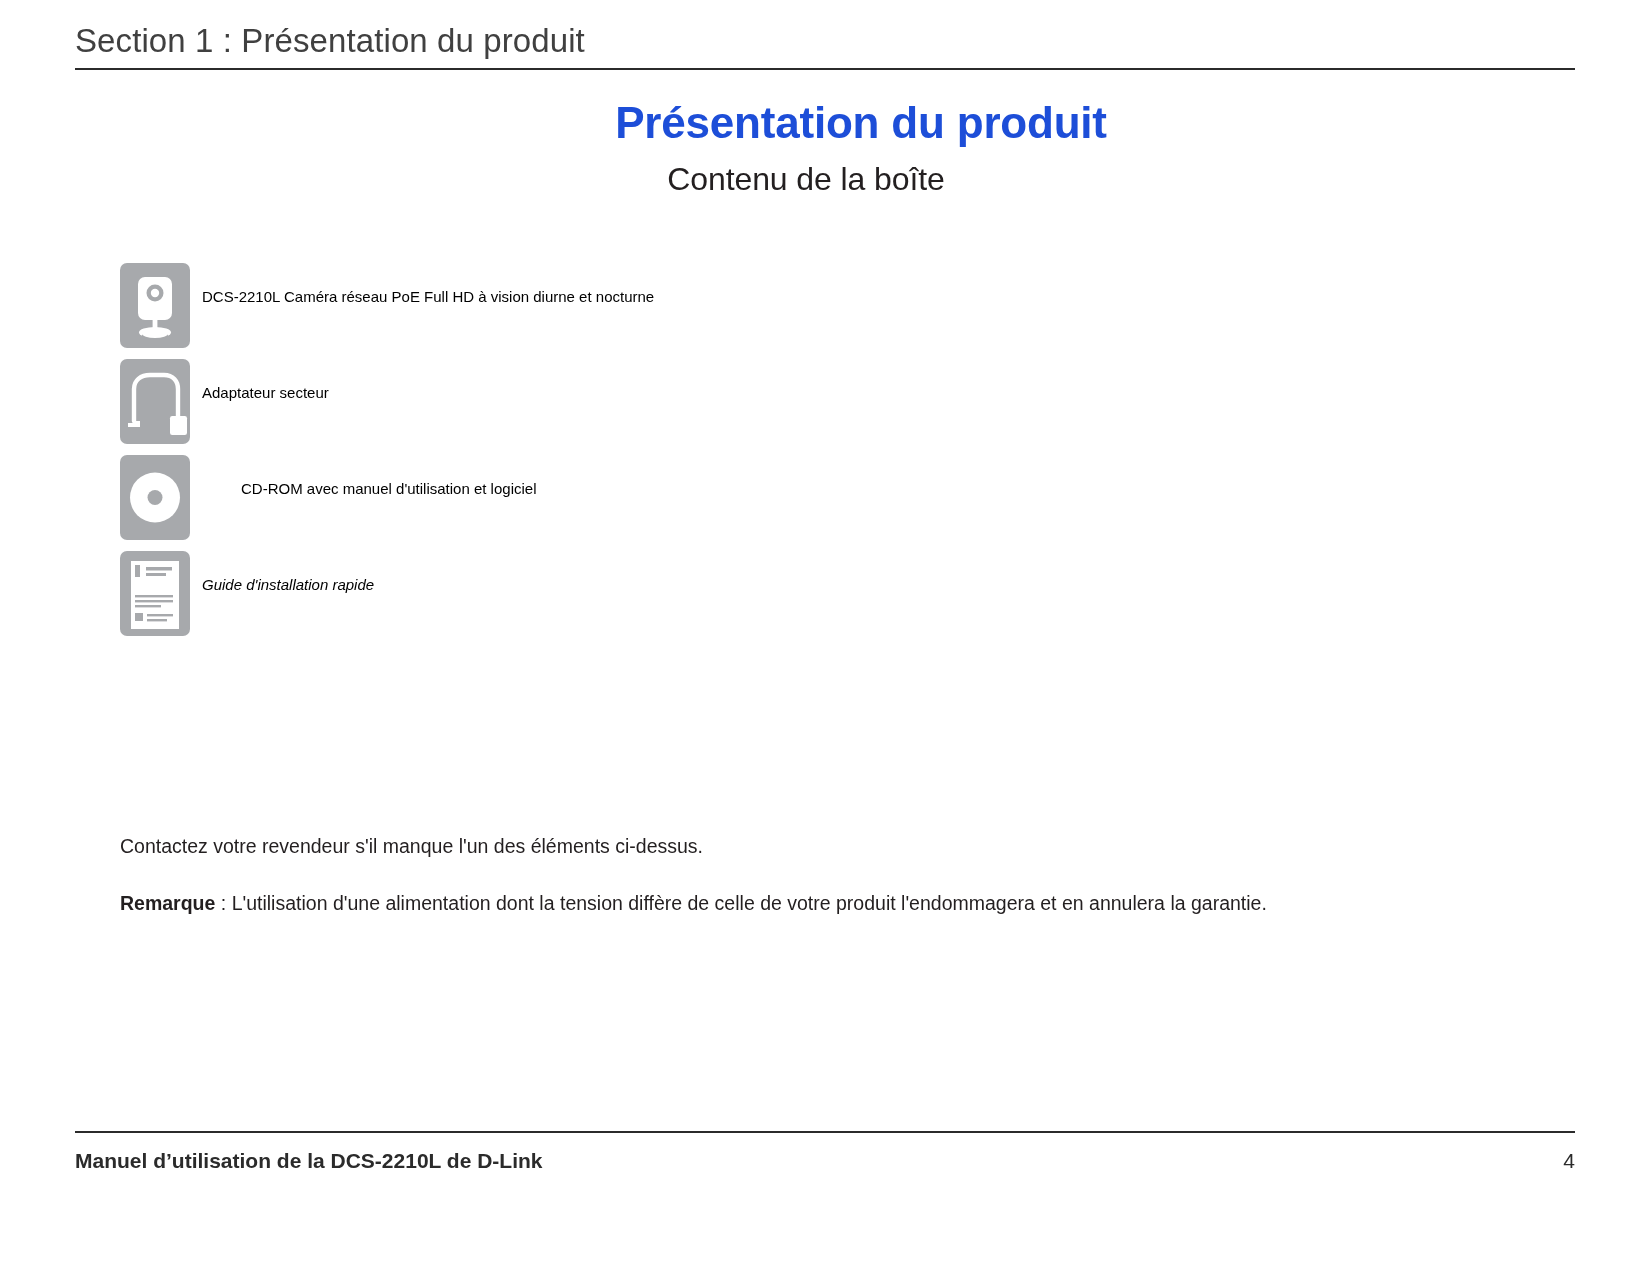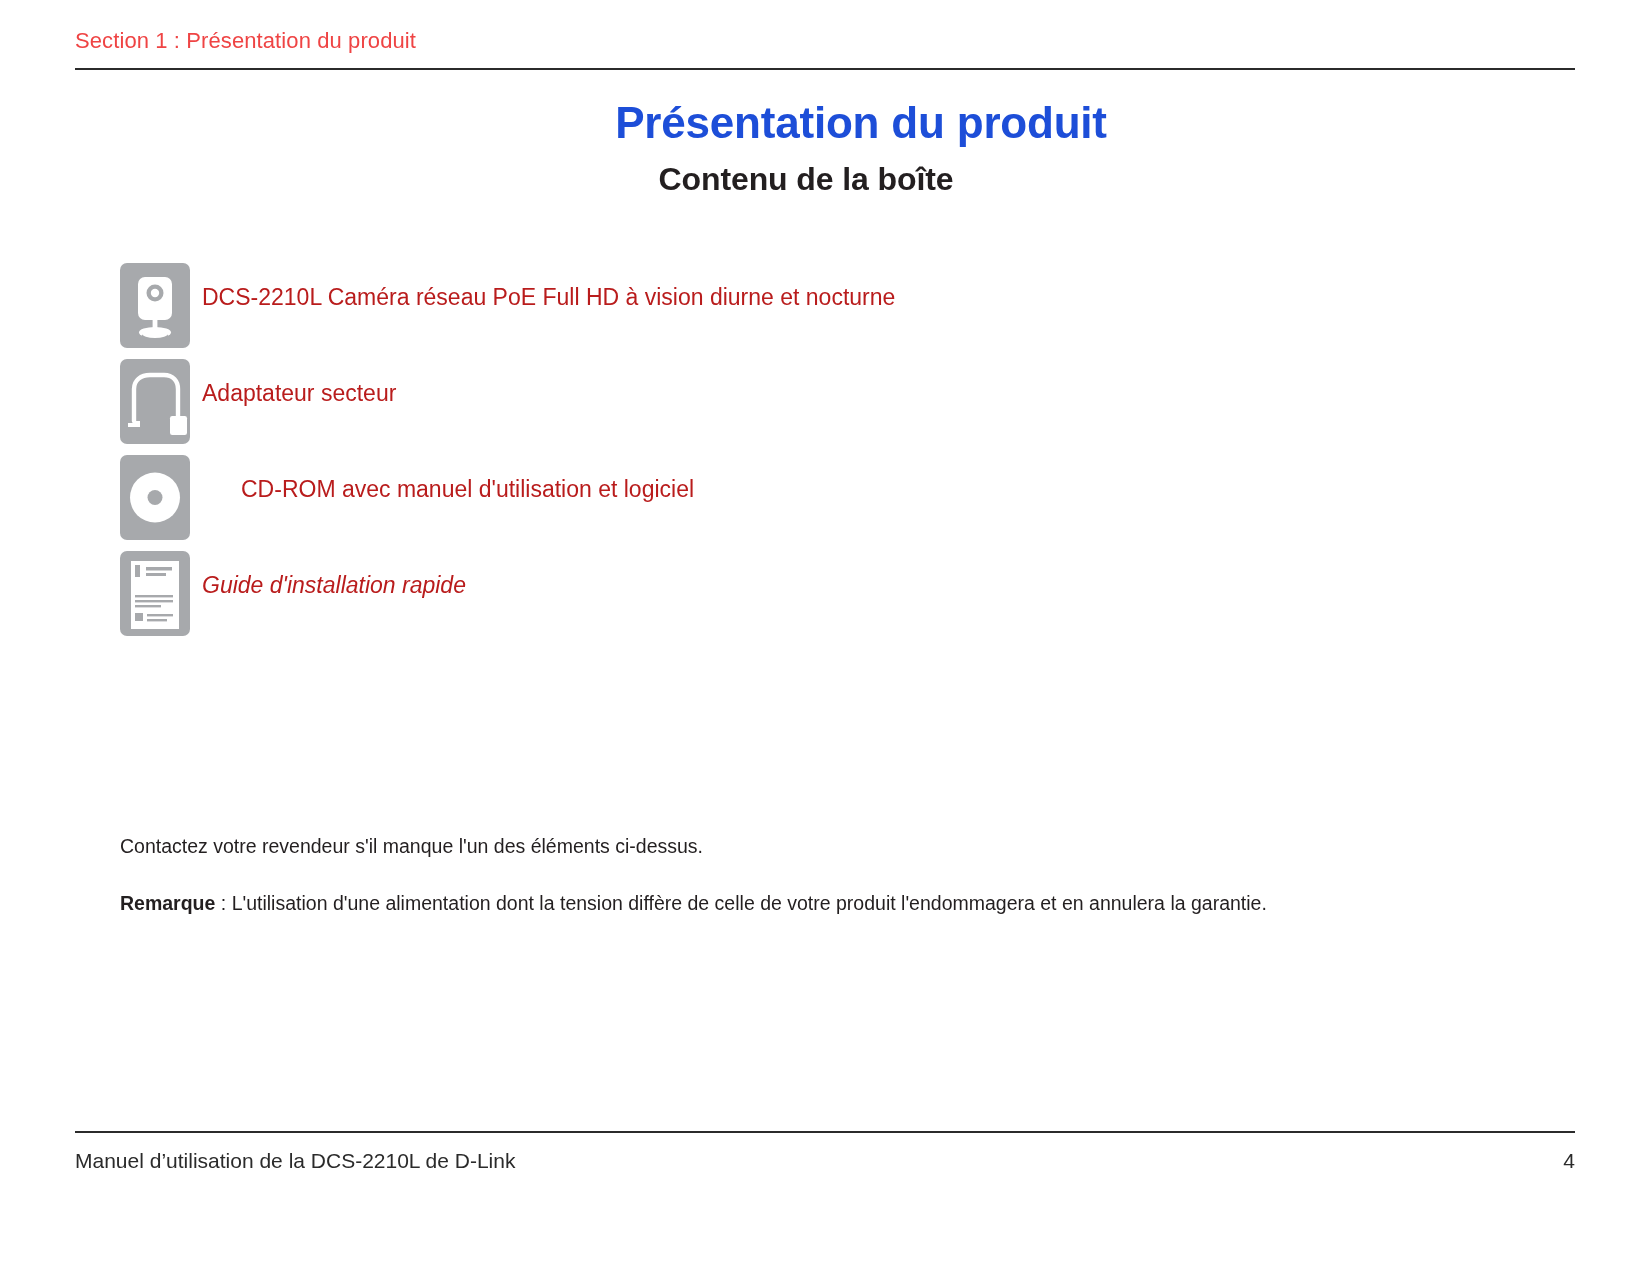--- a/index.html
+++ b/index.html
@@ -25,23 +25,23 @@
   }
 
   
   .header-section {
     position: absolute;
     left: 75px;
     top: 24px;
     width: 1500px;
   }
   .header-text {
-    font-size: 22px;
-    font-weight: 400;
-    color: #ef4444;
+    font-size: 33px;
+    font-weight: 400;
+    color: #404040;
     letter-spacing: 0.1px;
     line-height: 34px;
     white-space: nowrap;
   }
   .header-rule {
     position: absolute;
     left: 75px;
     top: 68px;
     width: 1500px;
     height: 2px;
@@ -62,21 +62,21 @@
     line-height: 54px;
     padding-left: 36px;
   }
   .title-sub {
     position: absolute;
     left: 0;
     top: 158px;
     width: 1612px;
     text-align: center;
     font-size: 32px;
-    font-weight: 700;
+    font-weight: 400;
     color: #231f20;
     letter-spacing: -0.1px;
     line-height: 42px;
   }
 
   
   .contents-list {
     position: absolute;
     left: 120px;
     top: 263px;
@@ -97,23 +97,23 @@
     overflow: hidden;
   }
   .icon-tile svg {
     display: block;
     width: 70px;
     height: 85px;
   }
   .item-label {
     position: absolute;
     left: 82px;
-    font-size: 23px;
-    font-weight: 400;
-    color: #b91c1c;
+    font-size: 15px;
+    font-weight: 400;
+    color: #000000;
     line-height: 26px;
     white-space: nowrap;
   }
   .row-0 .item-label { top: 21px; }
   .row-1 .item-label { top: 21px; }
   .row-2 .item-label { top: 21px; }
   .row-3 .item-label { top: 21px; margin-left: 39px; }
   .row-4 .item-label { top: 21px; font-style: italic; }
 
   
@@ -137,21 +137,21 @@
     top: 1131px;
     width: 1500px;
     height: 2px;
     background: #2b2b2b;
   }
   .footer-left {
     position: absolute;
     left: 75px;
     top: 1146px;
     font-size: 21px;
-    font-weight: 400;
+    font-weight: 700;
     color: #2b2b2b;
     line-height: 30px;
     white-space: nowrap;
   }
   .footer-right {
     position: absolute;
     right: 75px;
     top: 1146px;
     font-size: 21px;
     font-weight: 400;

